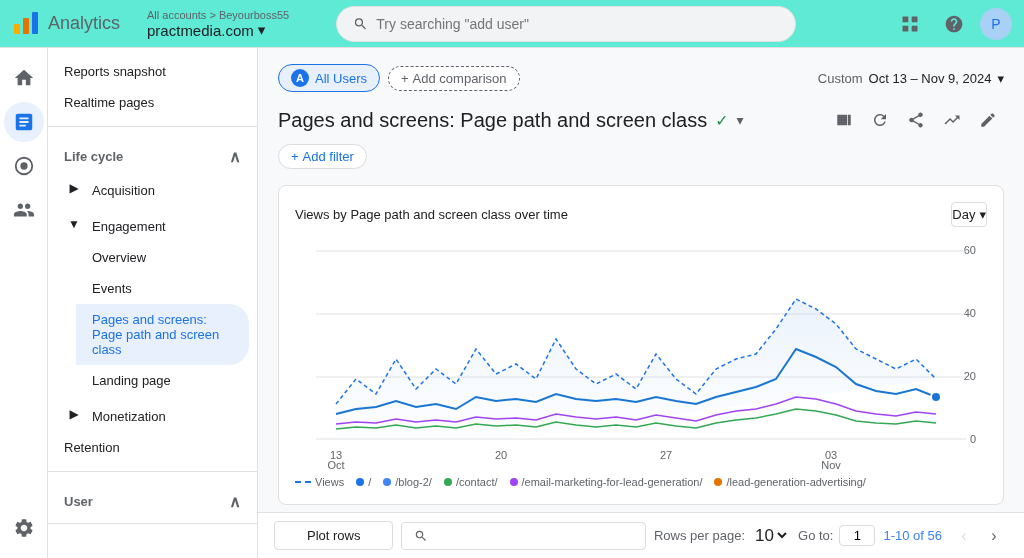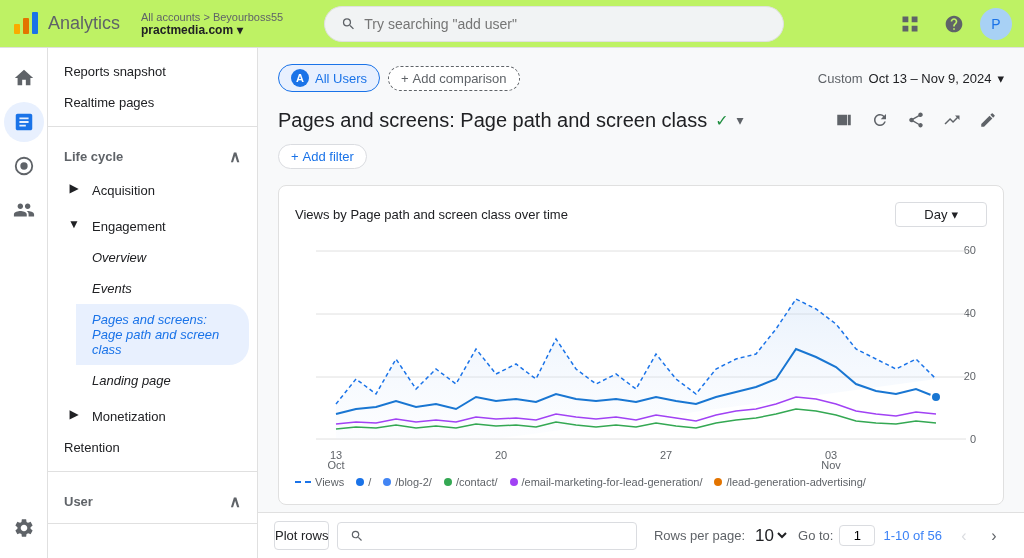--- a/index.html
+++ b/index.html
@@ -1,44 +1,44 @@
 <!DOCTYPE html>
 <html><head>
   <meta charset="utf-8">
   <style>
     * { box-sizing: border-box; margin: 0; padding: 0; }
     body { font-family: 'Google Sans', Arial, sans-serif; font-size: 13px; background: #f8f9fa; color: #202124; overflow: hidden; }
     
     
-    .header { display: flex; align-items: center; height: 48px; background: #bef264; border-bottom: 1px solid #e0e0e0; padding: 0 12px; gap: 17px; position: fixed; top: 0; left: 0; right: 0; z-index: 100; }
+    .header { display: flex; align-items: center; height: 48px; background: #5eead4; border-bottom: 1px solid #e0e0e0; padding: 0 12px; gap: 23px; position: fixed; top: 0; left: 0; right: 0; z-index: 100; }
     .logo { display: flex; align-items: center; gap: 8px; }
     .logo-icon { width: 28px; height: 28px; }
     .logo-text { font-size: 18px; color: #5f6368; font-weight: 400; }
     .account-info { display: flex; flex-direction: column; margin-left: 4px; }
     .account-path { font-size: 11px; color: #5f6368; }
-    .account-name { font-size: 12px; color: #202124; font-weight: 700; display: flex; align-items: flex-start; gap: 4px; }
+    .account-name { font-size: 15px; color: #202124; font-weight: 400; display: flex; align-items: flex-end; gap: 4px; }
     .search-bar { flex: 1; max-width: 460px; height: 36px; border: 1px solid #e0e0e0; border-radius: 24px; display: flex; align-items: center; padding: 0 16px; gap: 8px; background: #f1f3f4; margin-left: 24px; }
     .search-bar input { border: none; background: transparent; outline: none; font-size: 14px; color: #5f6368; width: 100%; }
     .header-right { display: flex; align-items: center; gap: 8px; margin-left: auto; }
     .icon-btn { width: 36px; height: 36px; display: flex; align-items: center; justify-content: center; border-radius: 50%; cursor: pointer; color: #5f6368; font-size: 18px; }
     .avatar { width: 32px; height: 32px; border-radius: 50%; background: #a8d1f5; display: flex; align-items: center; justify-content: center; font-size: 14px; color: #1a73e8; font-weight: 500; cursor: pointer; }
 
     
     .sidebar-icons { position: fixed; top: 48px; left: 0; width: 48px; background: #fff; height: calc(100vh - 48px); display: flex; flex-direction: column; align-items: center; padding: 8px 0; border-right: 1px solid #e0e0e0; z-index: 99; }
     .sidebar-icon-item { width: 40px; height: 40px; display: flex; align-items: center; justify-content: center; border-radius: 50%; cursor: pointer; color: #5f6368; font-size: 20px; margin: 2px 0; }
     .sidebar-icon-item.active { background: #e8f0fe; color: #1a73e8; }
     .sidebar-icon-bottom { margin-top: auto; }
 
     
     .sidebar-nav { position: fixed; top: 48px; left: 48px; width: 210px; background: #fff; height: calc(100vh - 48px); overflow-y: auto; border-right: 1px solid #e0e0e0; padding: 8px 0; z-index: 98; }
     .nav-item { padding: 8px 16px; cursor: pointer; color: #202124; font-size: 13px; display: flex; align-items: flex-end; gap: 8px; border-radius: 0 20px 20px 0; margin-right: 8px; }
     .nav-item.active { background: #e8f0fe; color: #1a73e8; font-weight: 500; }
     .nav-section-title { font-size: 13px; color: #5f6368; padding: 12px 16px 4px; font-weight: 700; display: flex; align-items: center; justify-content: space-between; }
     .nav-section-title .chevron { font-size: 16px; color: #5f6368; cursor: pointer; }
-    .nav-sub { padding-left: 28px; font-style: italic; }
+    .nav-sub { padding-left: 28px; }
     .nav-sub .nav-item { font-size: 13px; }
     .nav-divider { height: 1px; background: #e0e0e0; margin: 8px 0; }
     .nav-expand { display: inline-flex; width: 20px; height: 20px; align-items: center; justify-content: center; font-size: 12px; }
 
     
     .main { margin-top: 48px; margin-left: 258px; padding: 16px 20px; min-height: calc(100vh - 48px); background: #f8f9fa; }
 
     
     .segment-bar { display: flex; align-items: center; margin-bottom: 12px; gap: 8px; }
     .segment-chip { display: flex; align-items: center; gap: 6px; padding: 4px 12px; border-radius: 16px; border: 1.5px solid #1a73e8; background: #e8f0fe; color: #1a73e8; font-size: 13px; font-weight: 500; cursor: pointer; }
@@ -54,34 +54,34 @@
     .title-icon-btn { width: 32px; height: 32px; display: flex; align-items: center; justify-content: center; border-radius: 50%; cursor: pointer; color: #5f6368; font-size: 16px; }
 
     
     .filter-bar { display: flex; align-items: center; gap: 8px; margin-bottom: 16px; }
     .add-filter-btn { display: flex; align-items: center; gap: 4px; padding: 4px 12px; border-radius: 16px; border: 1.5px solid #dadce0; color: #1a73e8; font-size: 13px; cursor: pointer; background: #fff; }
 
     
     .chart-card { background: #fff; border-radius: 8px; border: 1px solid #e0e0e0; padding: 16px; margin-bottom: 16px; }
     .chart-header { display: flex; align-items: center; justify-content: space-between; margin-bottom: 12px; }
     .chart-title { font-size: 13px; color: #202124; }
-    .chart-period-select { display: flex; align-items: center; gap: 4px; padding: 4px 28px; border-radius: 4px; border: 1px solid #dadce0; font-size: 13px; color: #202124; cursor: pointer; background: #fff; }
+    .chart-period-select { display: flex; align-items: center; gap: 4px; padding: 4px 0; border-radius: 4px; border: 1px solid #dadce0; font-size: 13px; color: #202124; cursor: pointer; background: #fff; }
     
     
     .chart-area { width: 100%; }
 
     
     .chart-legend { display: flex; align-items: center; gap: 12px; flex-wrap: wrap; font-size: 11px; color: #5f6368; margin-top: 4px; }
     .legend-item { display: flex; align-items: center; gap: 4px; }
     .legend-dot { width: 8px; height: 8px; border-radius: 50%; }
     .legend-line-dashed { width: 16px; height: 2px; border-top: 2px dashed #1a73e8; }
 
     
     .bottom-bar { display: flex; align-items: center; gap: 8px; background: #fff; border-top: 1px solid #e0e0e0; padding: 8px 16px; position: fixed; bottom: 0; left: 258px; right: 0; }
-    .plot-rows-btn { padding: 6px 0; border-radius: 4px; border: 1px solid #dadce0; font-size: 13px; color: #202124; cursor: pointer; background: #fff; }
+    .plot-rows-btn { padding: 6px 32px; border-radius: 4px; border: 1px solid #dadce0; font-size: 13px; color: #202124; cursor: pointer; background: #fff; }
     .search-box { display: flex; align-items: center; gap: 6px; padding: 6px 12px; border: 1px solid #dadce0; border-radius: 4px; background: #fff; flex: 1; max-width: 300px; }
     .search-box input { border: none; outline: none; font-size: 13px; color: #5f6368; width: 100%; background: transparent; }
     .rows-per-page { display: flex; align-items: center; gap: 6px; margin-left: auto; font-size: 13px; color: #5f6368; }
     .rows-select { border: none; outline: none; font-size: 17px; color: #202124; cursor: pointer; background: transparent; }
     .goto-page { display: flex; align-items: center; gap: 6px; font-size: 13px; color: #5f6368; }
     .goto-input { width: 36px; border: 1px solid #dadce0; border-radius: 4px; padding: 2px 6px; font-size: 13px; text-align: center; }
     .page-info { font-size: 13px; color: #3b82f6; }
     .page-nav { display: flex; gap: 2px; }
     .page-nav-btn { width: 28px; height: 28px; border-radius: 50%; display: flex; align-items: center; justify-content: center; cursor: pointer; color: #5f6368; font-size: 16px; }
     .page-nav-btn.disabled { color: #dadce0; cursor: default; }

